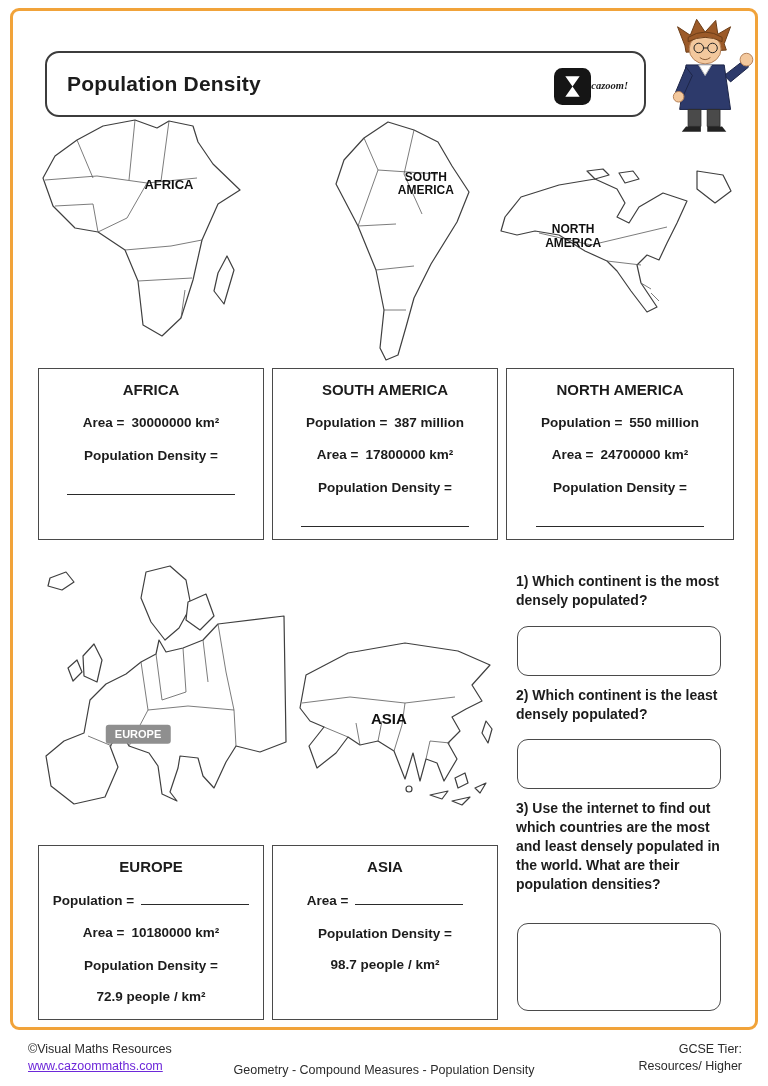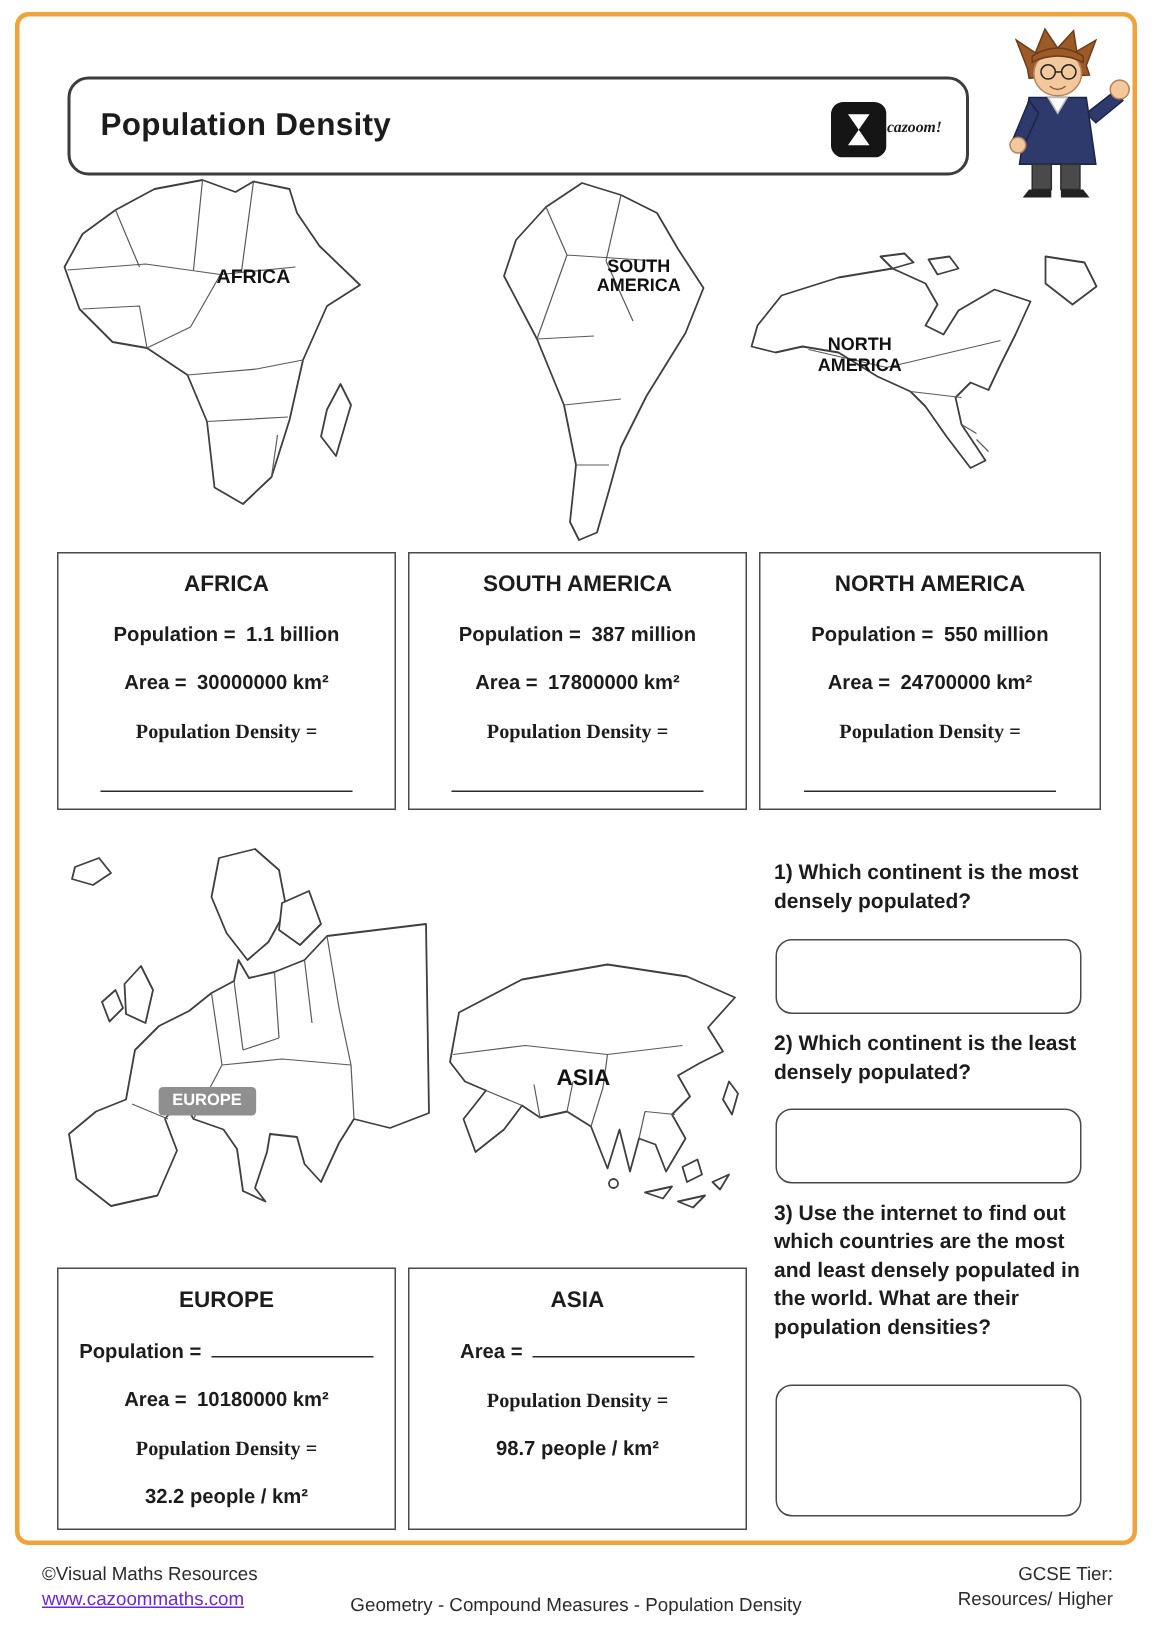--- a/index.html
+++ b/index.html
@@ -28,21 +28,21 @@
   .lbl-africa { font-size:13px; }
   .lbl-samerica, .lbl-namerica { font-size:12px; }
   .lbl-asia { font-size:15px; }
   .lbl-europe { font-size:11px; background:#8f8f8f; color:#fff; padding:3px 9px; border-radius:3px; }
 
   .data-box { position:absolute; border:1.4px solid #4a4a4a; background:#fff; text-align:center; padding-top:12px; }
   .box-title { font-size:15px; font-weight:700; }
   .box-line { margin-top:17px; font-size:13.5px; font-weight:700; }
   .box-line .lbl { margin-right:7px; }
   .val:empty { display:inline-block; width:108px; height:13px; border-bottom:1.5px solid #2a2a2a; vertical-align:baseline; }
-  .density-line { margin-top:18px; font-size:13.5px; font-weight:700;font-family:Liberation Serif, serif; }
+  .density-line { margin-top:18px; font-size:13.5px; font-weight:700; }
   .density-val { margin-top:16px; font-size:13.5px; font-weight:700; }
   .density-val:empty { display:block; width:168px; height:12px; margin:20px auto 0; border-bottom:1.5px solid #2a2a2a; }
 
   .question { position:absolute; left:516px; width:216px; font-size:14px; font-weight:700; line-height:1.36; }
   .answer-box { position:absolute; left:517px; width:204px; border:1.4px solid #4a4a4a; border-radius:11px; background:#fff; }
 
   .footer-left { position:absolute; left:28px; bottom:11px; font-size:12.5px; line-height:1.35; color:#2b2b2b; }
   .footer-link { color:#6d28d9; text-decoration:underline; cursor:pointer; }
   .footer-center { position:absolute; left:50%; transform:translateX(-50%); bottom:9px; font-size:12.5px; color:#2b2b2b; }
   .footer-right { position:absolute; right:26px; bottom:11px; font-size:12.5px; line-height:1.35; text-align:right; color:#2b2b2b; }
@@ -108,21 +108,20 @@
     <path class="outline" d="M128 8 L142 6 L148 14 L134 18 Z"></path>
     <path class="outline" d="M206 6 L232 10 L240 26 L224 38 L206 24 Z"></path>
     <path class="border-line" d="M48 68 L100 80 L176 62 M116 96 L150 100 M150 118 L160 124 M160 128 L168 136"></path>
   </svg>
   <div class="map-label lbl-namerica" style="left:33%; top:48%;">NORTH
 AMERICA</div>
 </div>
 
 <div class="data-box" style="left:38px; top:368px; width:226px; height:172px;">
   <div class="box-title">AFRICA</div>
-  <div class="box-line"><span class="lbl">Population =</span><span class="val">1.1 billion</span></div>
   <div class="box-line"><span class="lbl">Area =</span><span class="val">30000000 km²</span></div>
   <div class="density-line">Population Density =</div>
   <div class="density-val"></div>
 </div>
 
 <div class="data-box" style="left:272px; top:368px; width:226px; height:172px;">
   <div class="box-title">SOUTH AMERICA</div>
   <div class="box-line"><span class="lbl">Population =</span><span class="val">387 million</span></div>
   <div class="box-line"><span class="lbl">Area =</span><span class="val">17800000 km²</span></div>
   <div class="density-line">Population Density =</div>
@@ -171,21 +170,21 @@
 <div class="answer-box" style="top:739px; height:50px;"></div>
 
 <div class="question" style="top:799px;">3) Use the internet to find out which countries are the most and least densely populated in the world. What are their population densities?</div>
 <div class="answer-box" style="top:923px; height:88px;"></div>
 
 <div class="data-box" style="left:38px; top:845px; width:226px; height:175px;">
   <div class="box-title">EUROPE</div>
   <div class="box-line"><span class="lbl">Population =</span><span class="val"></span></div>
   <div class="box-line"><span class="lbl">Area =</span><span class="val">10180000 km²</span></div>
   <div class="density-line">Population Density =</div>
-  <div class="density-val">32.2 people / km²</div>
+  <div class="density-val">72.9 people / km²</div>
 </div>
 
 <div class="data-box" style="left:272px; top:845px; width:226px; height:175px;">
   <div class="box-title">ASIA</div>
   <div class="box-line"><span class="lbl">Area =</span><span class="val"></span></div>
   <div class="density-line">Population Density =</div>
   <div class="density-val">98.7 people / km²</div>
 </div>
 
 <div class="footer-left">

